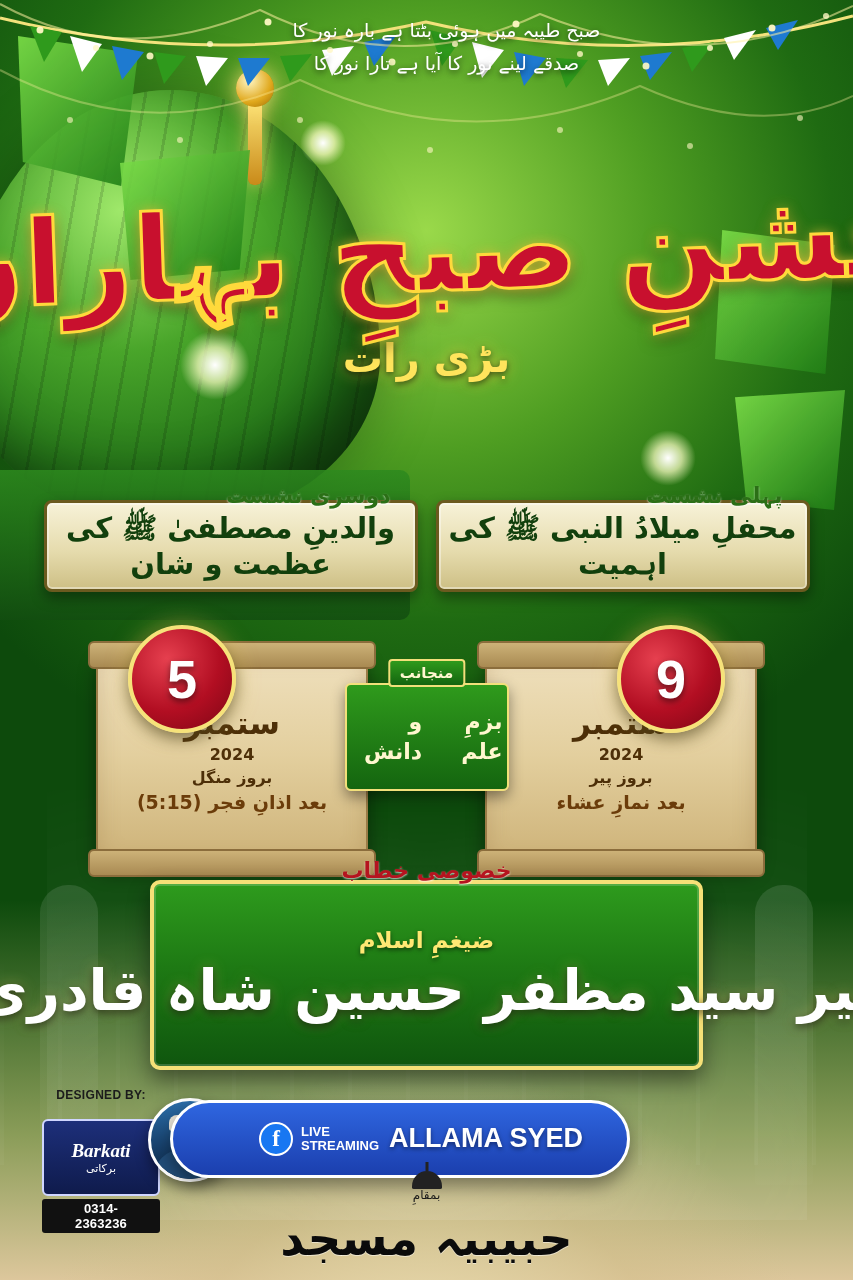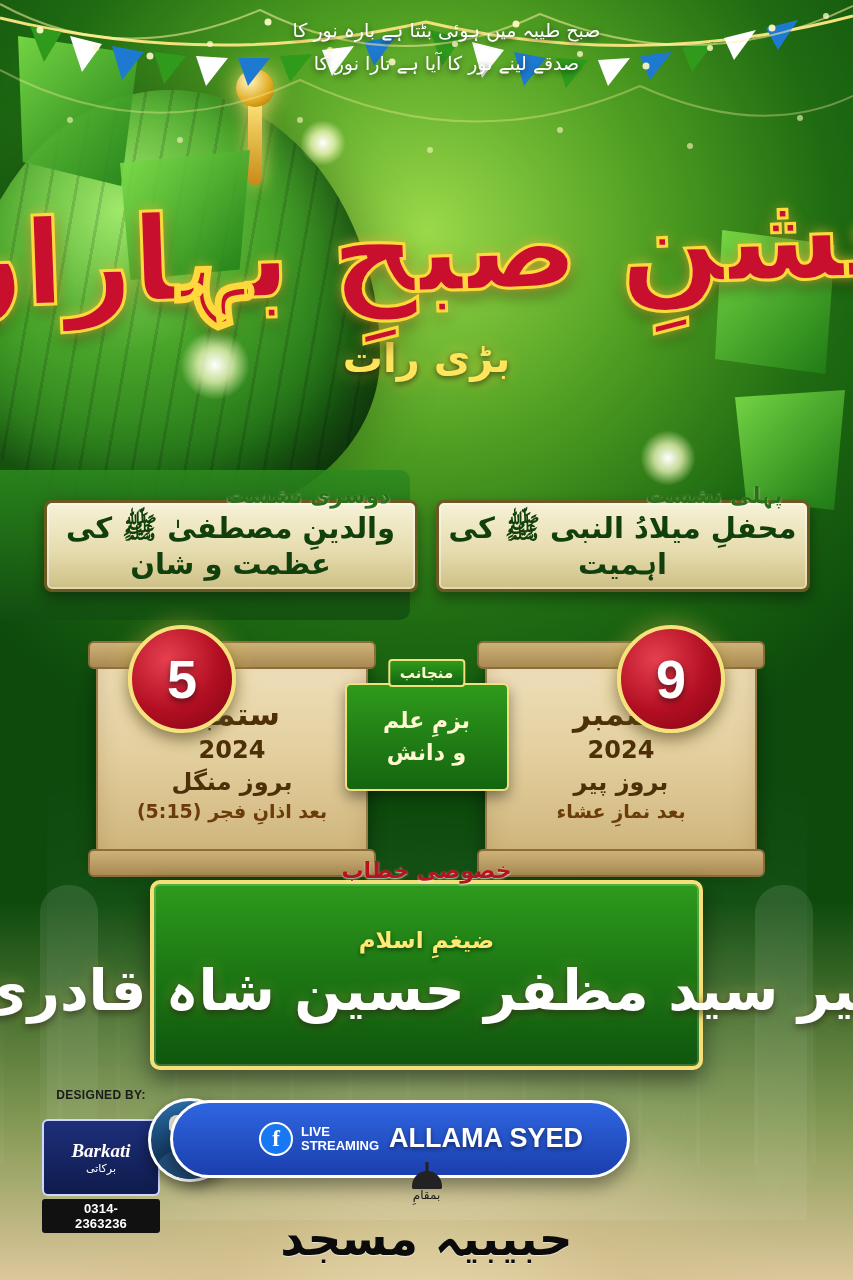--- a/index.html
+++ b/index.html
@@ -185,21 +185,21 @@
   .scroll.right { right: 96px; }
   .scroll.left  { left: 96px; }
   .scroll .stext {
     position: absolute; inset: 14px;
     direction: rtl; text-align: center;
     font-family: "DejaVu Sans", sans-serif;
     color: #4d2f08; font-weight: bold;
     display: flex; flex-direction: column; align-items: center; justify-content: center; gap: 4px;
   }
   .scroll .month { font-size: 31px; }
-  .scroll .yearday { font-size: 24px; }
+  .scroll .yearday { font-size: 16px; }
   .scroll .time { font-size: 19px; color: #6b3c0a; }
 
   .daybadge {
     position: absolute; top: 0; width: 108px; height: 108px; border-radius: 50%;
     background: radial-gradient(circle at 35% 30%, #e6404f 0%, #b20e22 55%, #7d0615 100%);
     border: 4px solid #f6e27a;
     box-shadow: 0 6px 16px rgba(0,0,0,.45), 0 0 22px rgba(255,220,90,.5);
     color: #fff; font-family: "Liberation Sans", sans-serif; font-weight: bold;
     font-size: 54px; display: flex; align-items: center; justify-content: center;
     text-shadow: 0 3px 6px rgba(0,0,0,.5);
@@ -208,22 +208,22 @@
   .daybadge.left  { left: 128px; }
 
   .mid-ribbon {
     position: absolute; top: 58px; left: 50%; transform: translateX(-50%);
     width: 164px; min-height: 108px;
     background: linear-gradient(180deg, #2f9a1c, #14650f);
     border: 2px solid #f2e07a; border-radius: 6px;
     box-shadow: 0 6px 14px rgba(0,0,0,.42);
     direction: rtl; color: #fff7cf; font-family: "DejaVu Sans", sans-serif;
     font-weight: bold; font-size: 22px; line-height: 1.35;
-    display: flex; flex-direction: column; align-items: center; justify-content: center; gap: 2px;
-    padding: 8px 4px; text-align: center;
+    display: flex; flex-direction: row; align-items: center; justify-content: center; gap: 2px;
+    padding: 8px 4px; text-align: right;
   }
   .mid-ribbon .tag {
     position: absolute; top: -26px; left: 50%; transform: translateX(-50%);
     background: linear-gradient(180deg, #2f9a1c, #14650f);
     border: 2px solid #f2e07a; border-radius: 4px;
     font-size: 15px; padding: 2px 10px; color: #fff7cf; white-space: nowrap;
   }
 
   
   .speaker-panel {

